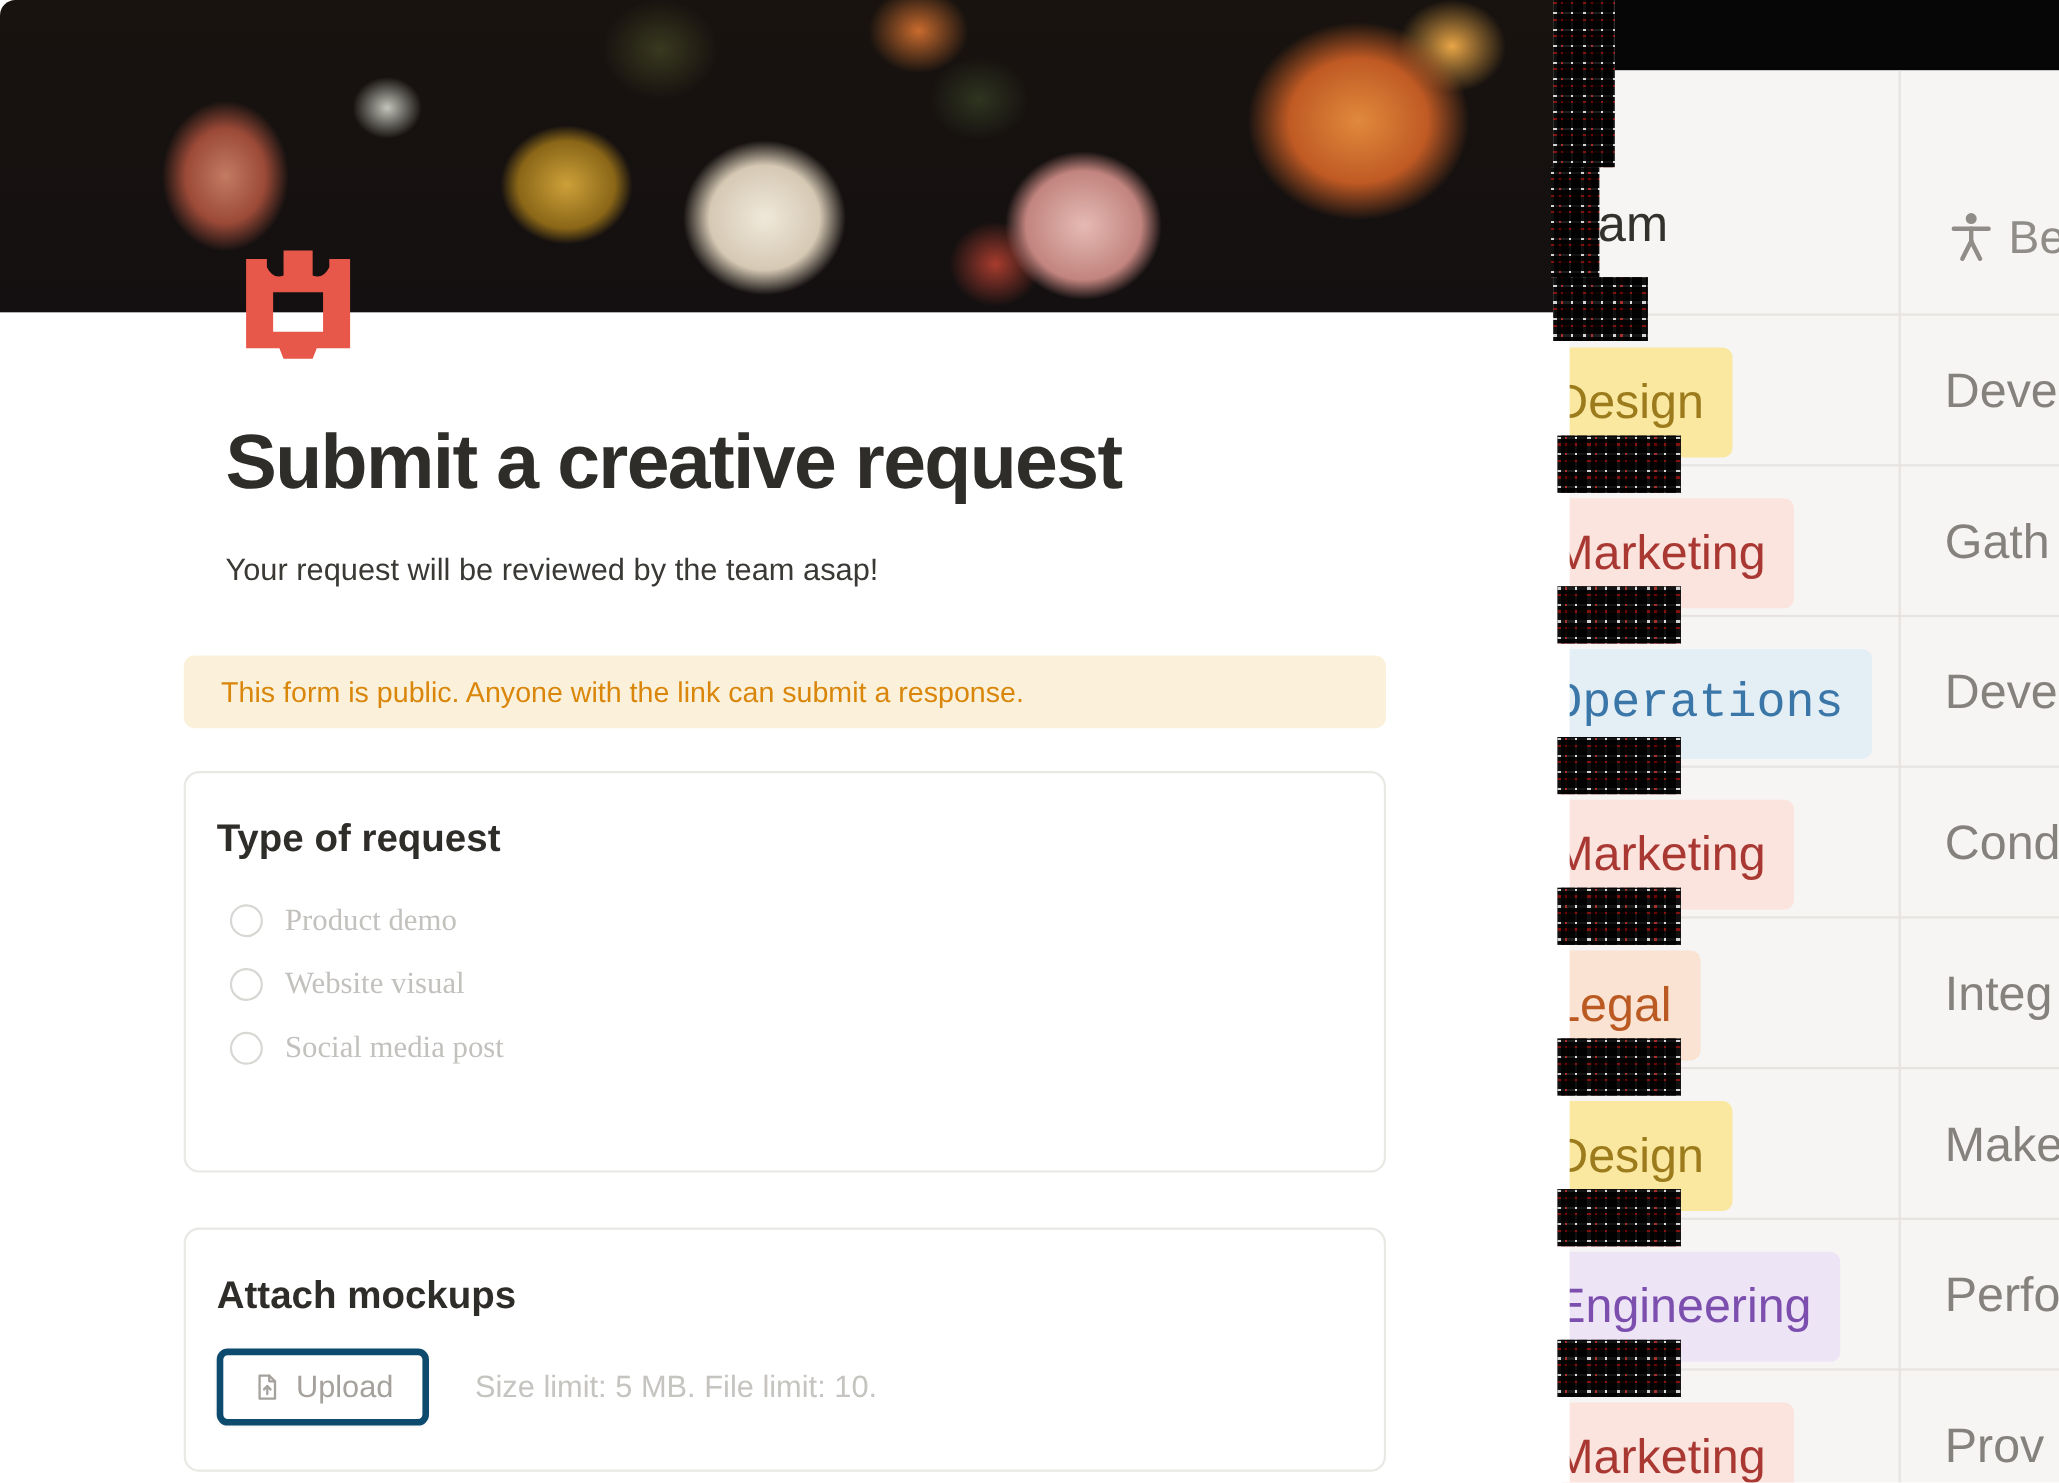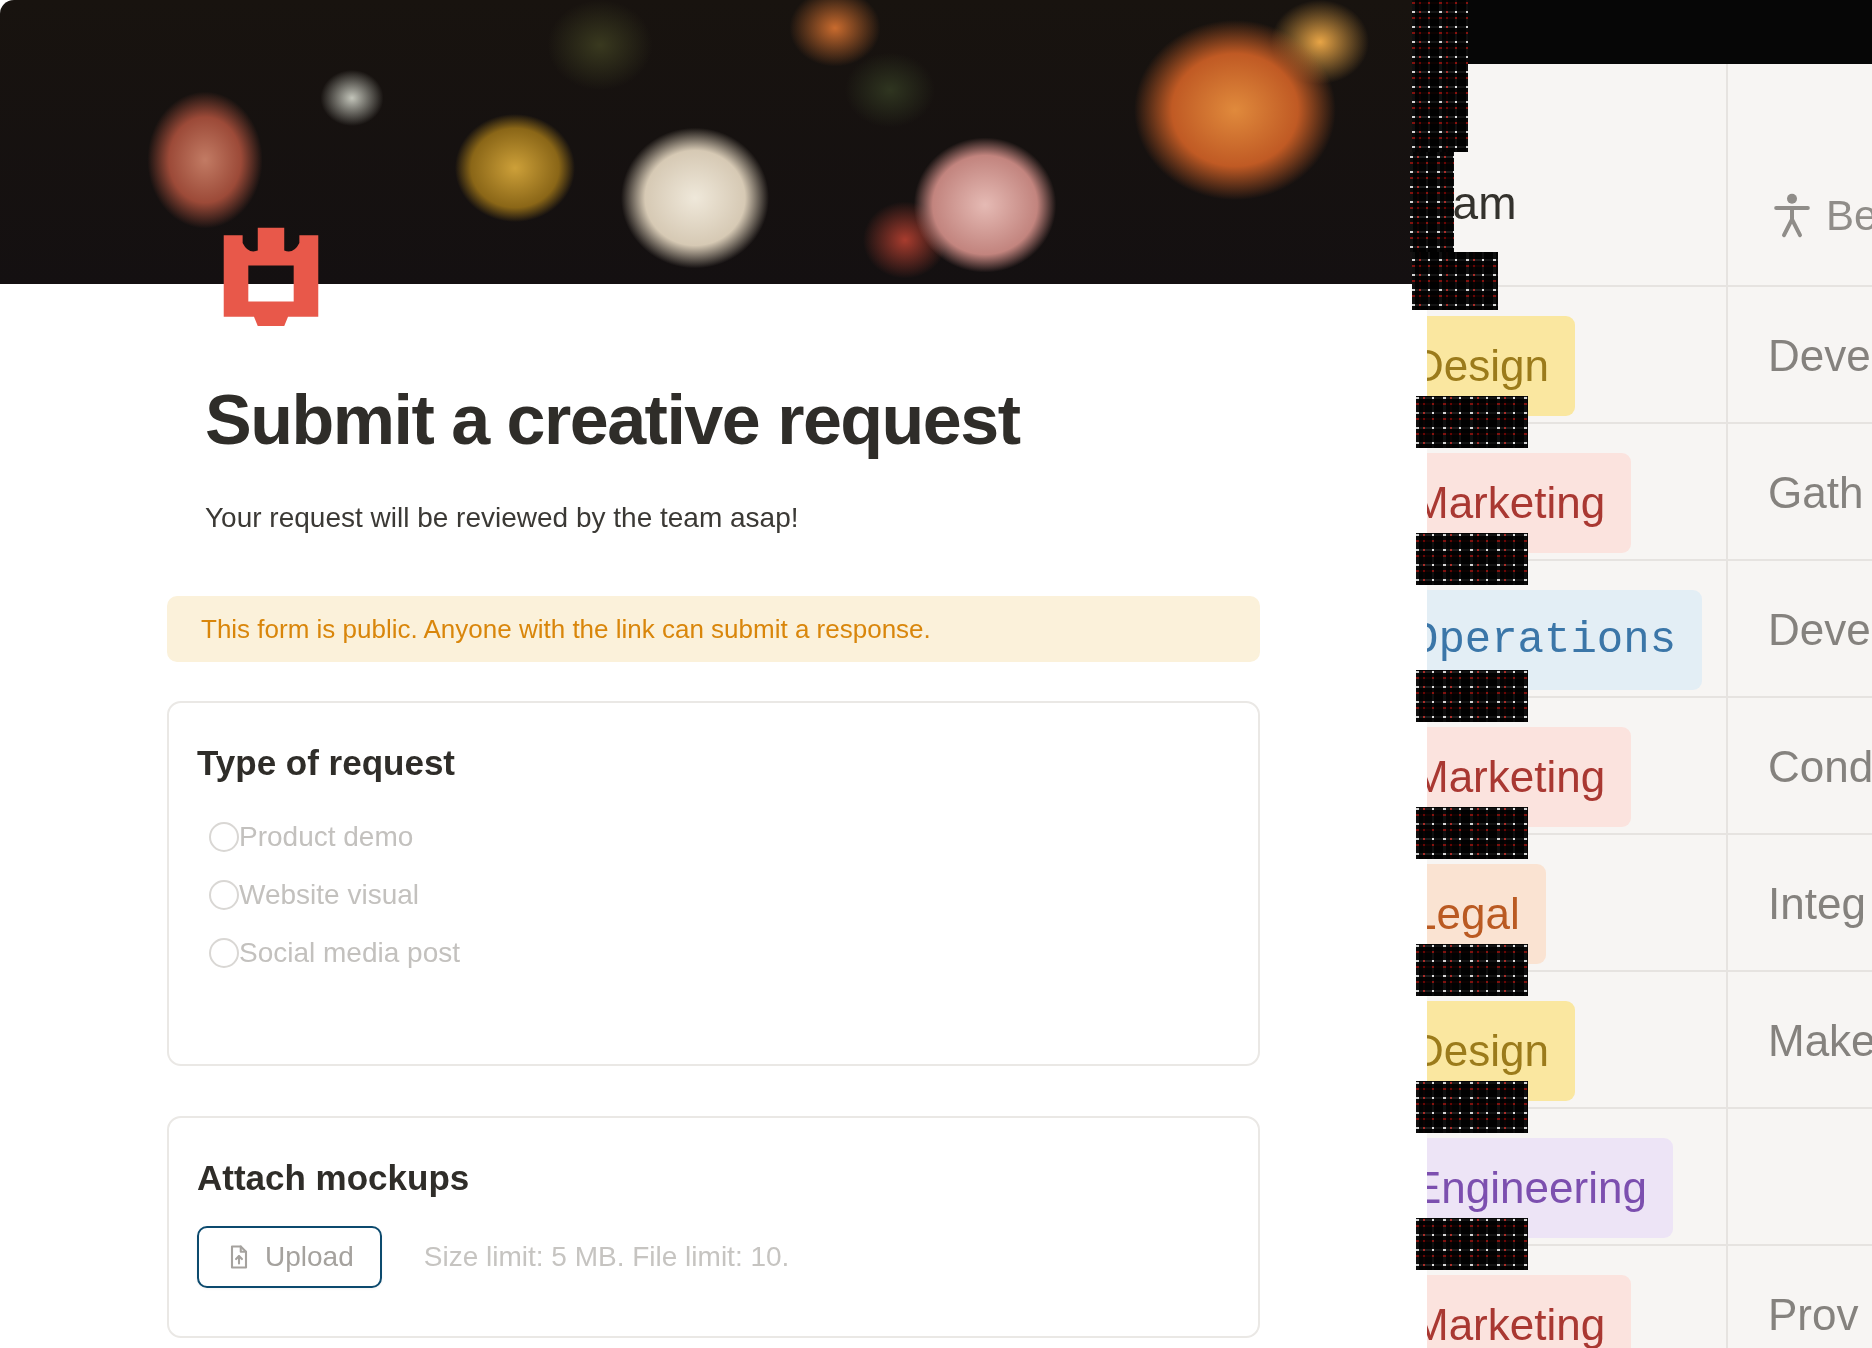--- a/index.html
+++ b/index.html
@@ -49,26 +49,26 @@
   .form-subtitle{position:absolute;left:205px;top:502px;font-size:28px;color:#3B3935;}
   .notice{position:absolute;left:167px;top:596px;width:1093px;height:66px;border-radius:10px;
           background:#FBF1DA;display:flex;align-items:center;box-sizing:border-box;padding-left:34px;}
   .notice span{font-size:26px;color:#D9860B;}
   .fcard{position:absolute;left:167px;width:1093px;box-sizing:border-box;background:#fff;
          border:2px solid #EAE8E5;border-radius:14px;padding:40px 28px;}
   #type-card{top:701px;height:365px;}
   #attach-card{top:1116px;height:222px;}
   .fcard h3{margin:0;font-size:35px;font-weight:700;color:#2F2D29;}
   .options{margin-top:38px;display:flex;flex-direction:column;gap:26px;}
-  .option{display:flex;align-items:center;height:32px;margin-left:12px;cursor:pointer;}
+  .option{display:flex;align-items:center;gap:20px;height:32px;margin-left:12px;cursor:pointer;font-family:Liberation Serif, serif;}
   .radio{width:30px;height:30px;border:2.5px solid #D9D7D4;border-radius:50%;box-sizing:border-box;background:#fff;}
   .option .olabel{font-size:28px;color:#C3C1BE;}
   .upload-row{margin-top:28px;display:flex;align-items:center;}
   .upload-btn{display:inline-flex;align-items:center;gap:12px;height:58px;padding:0 26px;
-              background:#fff;border:2px solid #0c4a6e;border-radius:10px;cursor:pointer;
+              background:#fff;border:6px solid #0c4a6e;border-radius:10px;cursor:pointer;
               box-shadow:0 1px 3px rgba(0,0,0,.05);}
   .upload-btn span{font-size:28px;color:#A5A29E;}
   .upload-helper{margin-left:42px;font-size:28px;color:#C6C4C1;}
 
   
   .glitch{position:absolute;z-index:30;
     background:
      repeating-linear-gradient(90deg, rgba(230,230,230,.9) 0 3px, rgba(12,12,12,.95) 3px 7px,
         rgba(175,15,10,.85) 7px 9px, rgba(20,20,20,.95) 9px 16px,
         rgba(245,245,245,.9) 16px 18px, rgba(8,8,8,.95) 18px 27px),
@@ -115,20 +115,21 @@
     <div class="trow" style="top:769px">
       <span class="tag orange">Legal</span>
       <span class="cell">Integ</span>
     </div>
     <div class="trow" style="top:906px">
       <span class="tag yellow">Design</span>
       <span class="cell">Make</span>
     </div>
     <div class="trow" style="top:1043px">
       <span class="tag purple">Engineering</span>
+      <span class="cell">Perfo</span>
     </div>
     <div class="trow" style="top:1180px">
       <span class="tag red">Marketing</span>
       <span class="cell">Prov</span>
     </div>
   </div>
 
   <div class="form-card">
     <div class="banner"></div>
 

